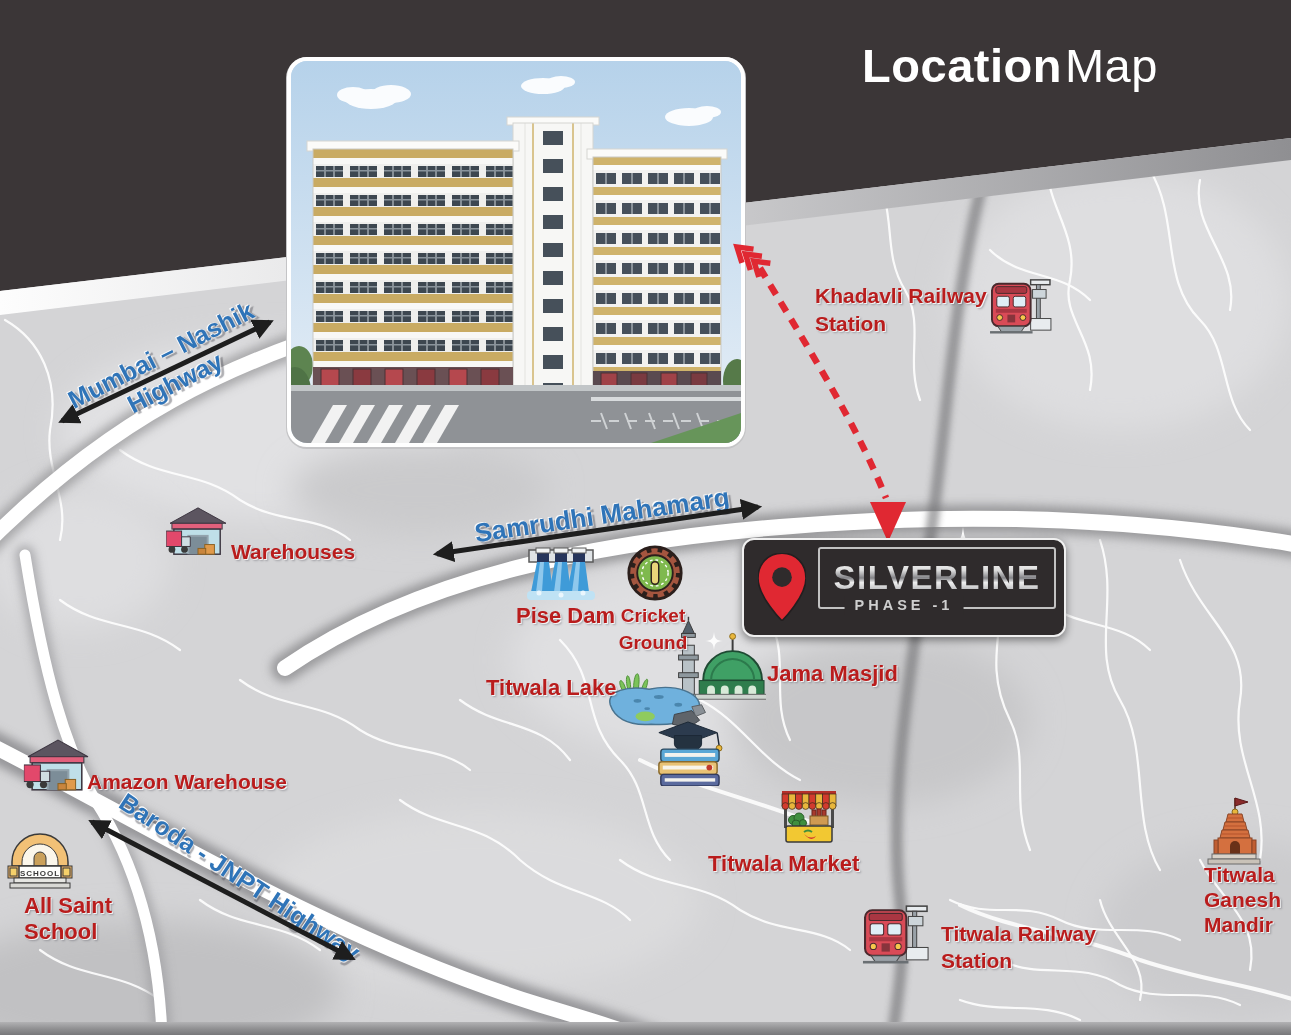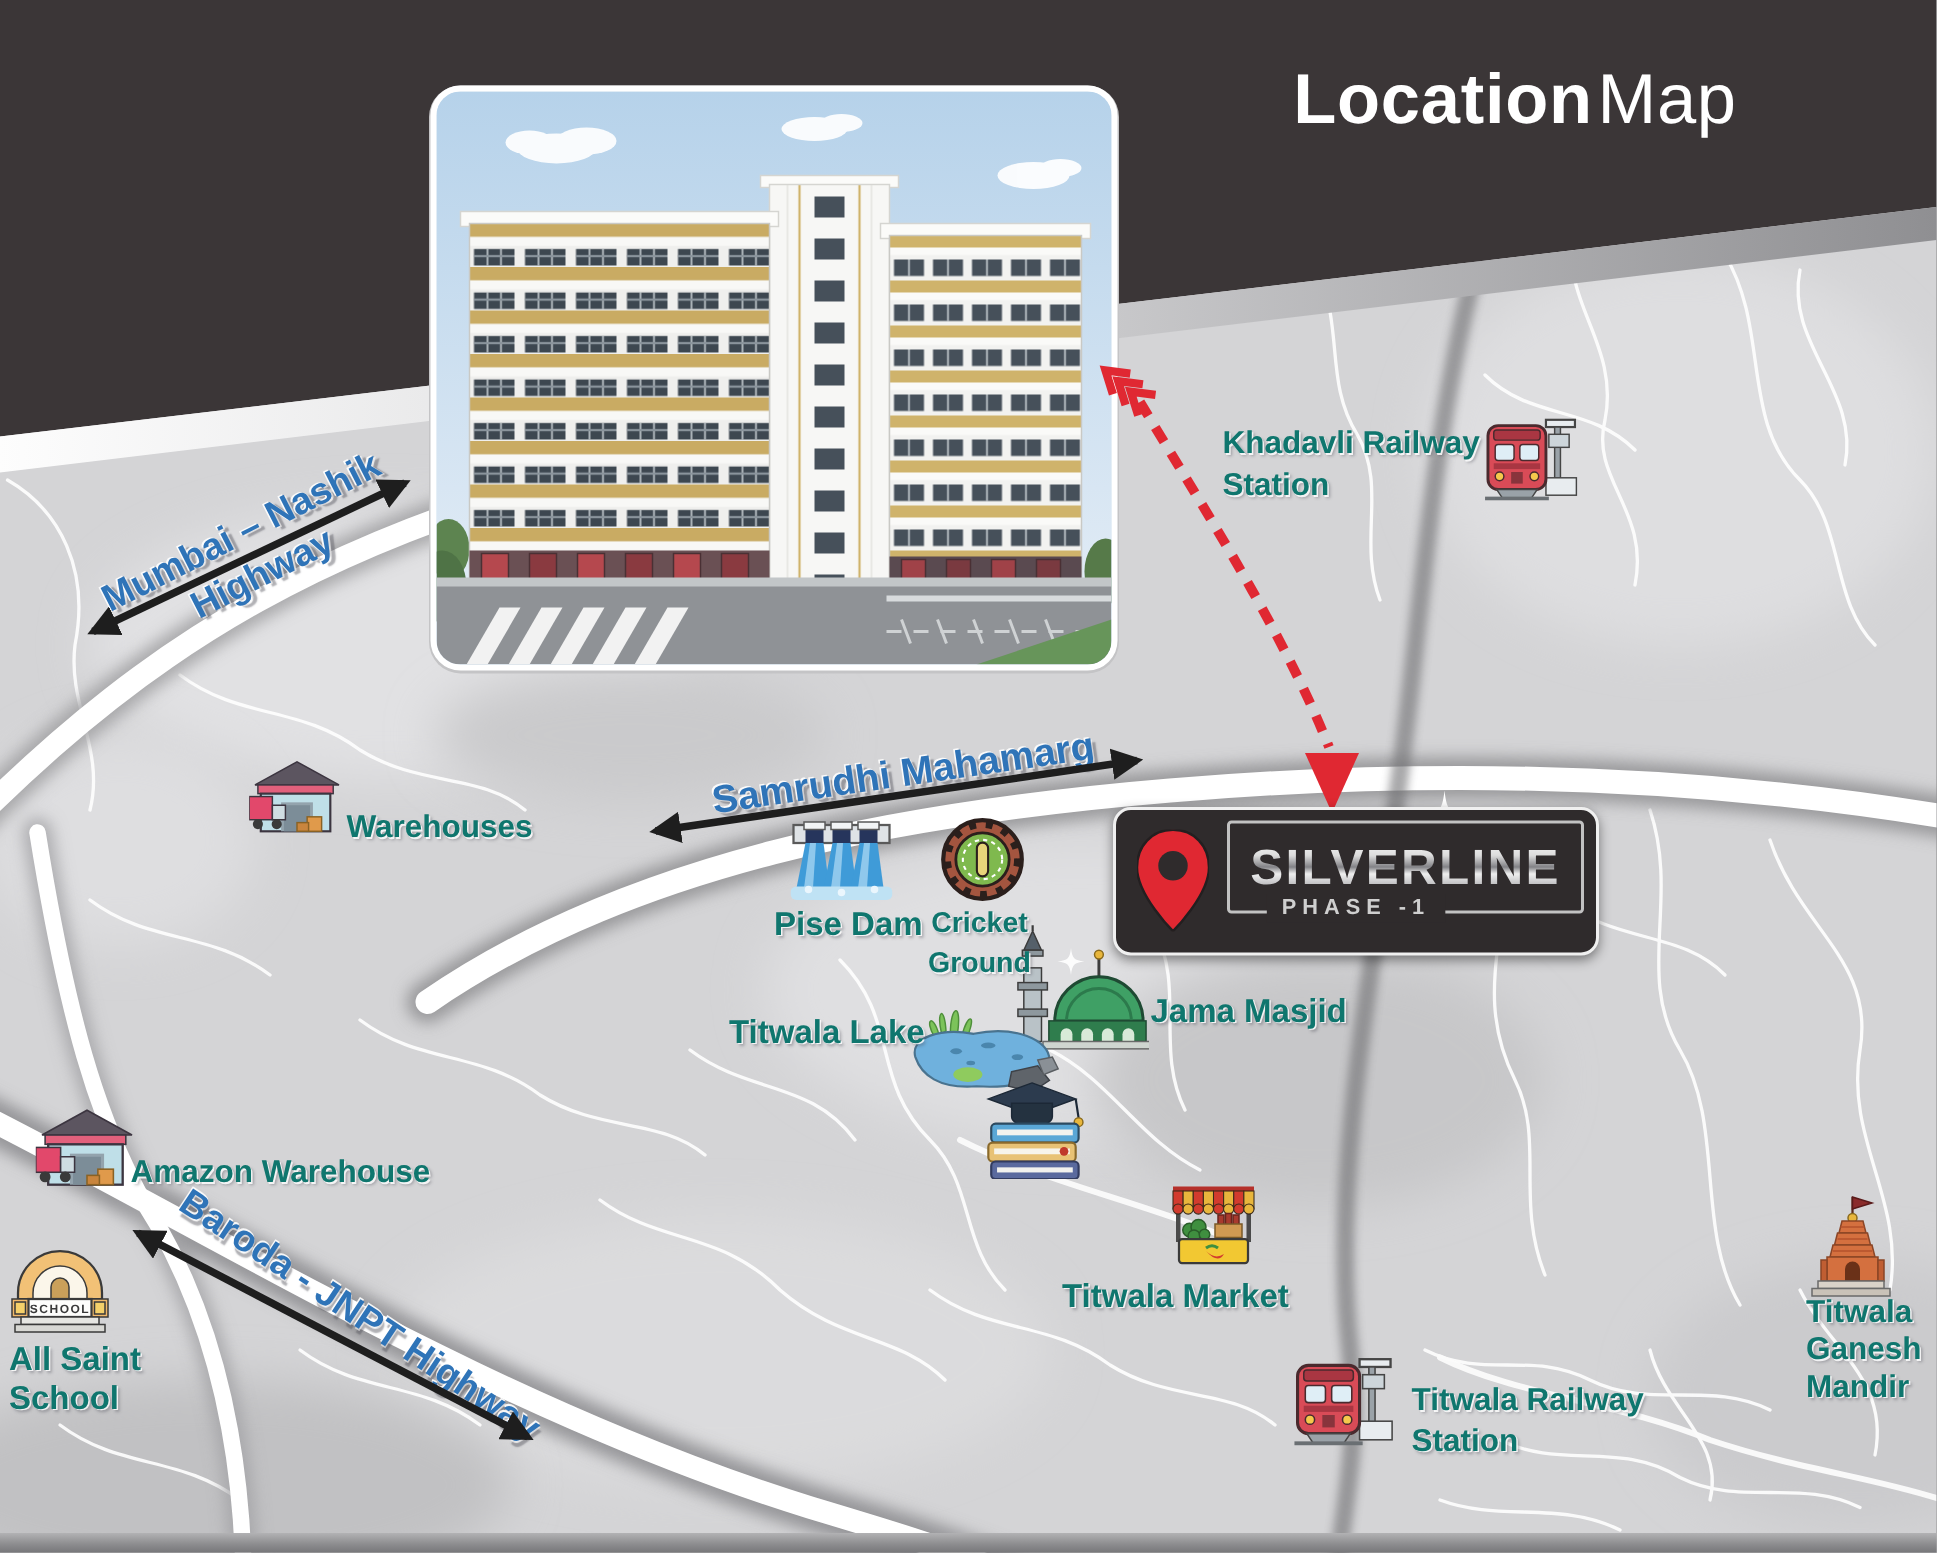--- a/index.html
+++ b/index.html
@@ -22,21 +22,21 @@
   #sign .namebox{position:absolute;left:74px;top:7px;width:234px;height:58px;border:2px solid #c2c2c2;
         border-radius:3px;display:flex;align-items:center;justify-content:center;}
   #sign .brand{font-size:33px;font-weight:700;letter-spacing:1.5px;color:#d9d9d9;}
   @supports ((-webkit-background-clip:text) or (background-clip:text)){
     #sign .brand{background:linear-gradient(180deg,#fafafa 0%,#dcdcdc 30%,#828286 50%,#efefef 62%,#8e8e92 100%);
        -webkit-background-clip:text;background-clip:text;color:transparent;}
   }
   #sign .phase{position:absolute;left:50%;top:56px;transform:translateX(-50%);background:#2f2b2c;
         padding:0 10px;font-size:14.5px;font-weight:700;letter-spacing:4px;color:#cfcfcf;line-height:19px;}
   
-  .poi-label{position:absolute;color:#0f766e;font-weight:700;font-size:21px;line-height:27px;z-index:6;
+  .poi-label{position:absolute;color:#b91c1c;font-weight:700;font-size:21px;line-height:27px;z-index:6;
         text-shadow:1px 1px 0 rgba(255,255,255,.85),2px 2px 2px rgba(70,70,80,.35);white-space:nowrap;}
   .poi-icon{position:absolute;z-index:6;}
   
   .hwy-label{position:absolute;color:#2f74b8;font-weight:700;text-align:center;z-index:3;white-space:nowrap;
         text-shadow:-1px -1px 0 rgba(255,255,255,.9),1px 1px 0 rgba(255,255,255,.55),3px 3px 1px rgba(80,80,88,.45);}
   #hwy-mumbai{left:53px;top:338px;width:230px;font-size:25px;line-height:31px;transform:rotate(-27deg);}
   #hwy-samrudhi{left:452px;top:500px;width:300px;font-size:26px;transform:rotate(-8.2deg);}
   #hwy-baroda{left:100px;top:858px;width:265px;font-size:25px;transform:rotate(33.5deg);}
   #bottom-bar{position:absolute;left:0;top:1022px;width:1291px;height:13px;z-index:8;
         background:linear-gradient(180deg,#b2b2b4 0%,#8e8e90 55%,#77777a 100%);}
@@ -484,21 +484,21 @@
   </div>
   <div class="poi-label" style="left:231px;top:538px">Warehouses</div>
   <div class="poi-label" style="left:516px;top:602px;width:92px;text-align:center;font-size:22px">Pise Dam</div>
   <div class="poi-label" style="left:612px;top:602px;width:82px;text-align:center;font-size:19px">
     <span style="display:block">Cricket</span>
     <span style="display:block">Ground</span>
   </div>
   <div class="poi-label" style="left:767px;top:660px;font-size:22px">Jama Masjid</div>
   <div class="poi-label" style="left:486px;top:674px;font-size:22px">Titwala Lake</div>
   <div class="poi-label" style="left:87px;top:768px">Amazon Warehouse</div>
-  <div class="poi-label" style="left:6px;top:893px;font-size:22px;line-height:26px">
+  <div class="poi-label" style="left:24px;top:893px;font-size:22px;line-height:26px">
     <span style="display:block">All Saint</span>
     <span style="display:block">School</span>
   </div>
   <div class="poi-label" style="left:708px;top:850px;font-size:22px">Titwala Market</div>
   <div class="poi-label" style="left:941px;top:920px">
     <span style="display:block">Titwala Railway</span>
     <span style="display:block">Station</span>
   </div>
   <div class="poi-label" style="left:1204px;top:862px;font-size:21px;line-height:25px">
     <span style="display:block">Titwala</span>

